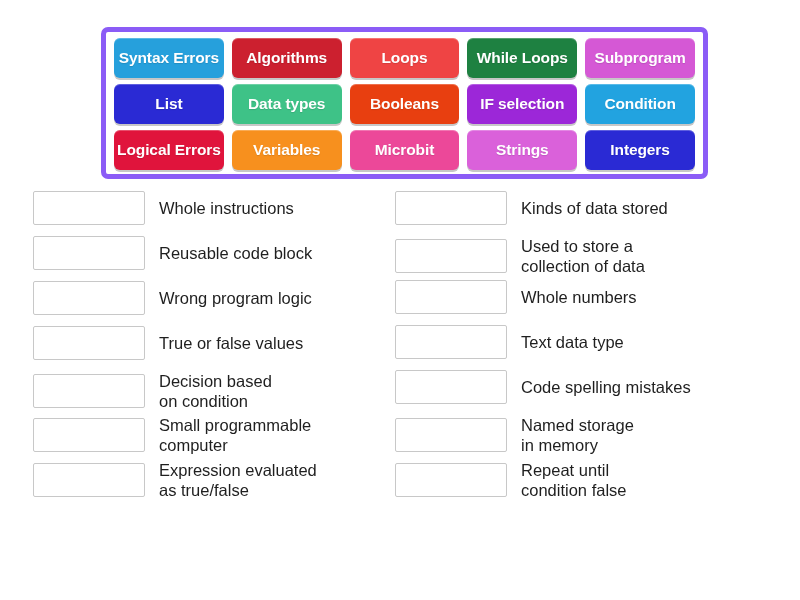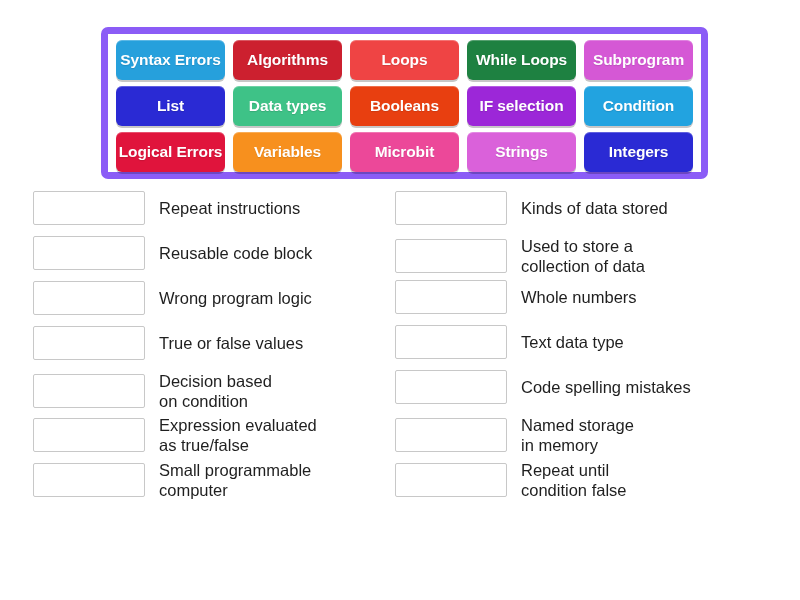--- a/index.html
+++ b/index.html
@@ -18,21 +18,21 @@
   }
 
   
   #tile-bank {
     position: absolute;
     left: 101px;
     top: 27px;
     width: 607px;
     height: 152px;
     background: #ffffff;
-    border: 7px solid #8b5cf6;
+    border: 5px solid #8b5cf6;
     border-radius: 7px;
     padding: 6px 8px;
   }
   .tile-row {
     display: flex;
     gap: 8px;
     margin-bottom: 6px;
   }
   .tile-row:last-child { margin-bottom: 0; }
 
@@ -109,48 +109,48 @@
       <div class="tile" style="background: rgb(247, 144, 30);">Variables</div>
       <div class="tile" style="background: #ec4899;">Microbit</div>
       <div class="tile" style="background: rgb(218, 97, 218);">Strings</div>
       <div class="tile" style="background: rgb(42, 42, 212);">Integers</div>
     </div>
   </div>
 
 <div id="column-left" class="column">
     <div class="answer-row">
       <div class="drop-box"></div>
-      <div class="answer-label">Repeat instructions</div>
+      <div class="answer-label">Whole instructions</div>
     </div>
     <div class="answer-row">
       <div class="drop-box"></div>
       <div class="answer-label">Reusable code block</div>
     </div>
     <div class="answer-row">
       <div class="drop-box"></div>
       <div class="answer-label">Wrong program logic</div>
     </div>
     <div class="answer-row">
       <div class="drop-box"></div>
       <div class="answer-label">True or false values</div>
     </div>
     <div class="answer-row tight">
       <div class="drop-box"></div>
       <div class="answer-label">Decision based
 on condition</div>
     </div>
     <div class="answer-row tight">
       <div class="drop-box"></div>
-      <div class="answer-label">Expression evaluated
-as true/false</div>
+      <div class="answer-label">Small programmable
+computer</div>
     </div>
     <div class="answer-row tight">
       <div class="drop-box"></div>
-      <div class="answer-label">Small programmable
-computer</div>
+      <div class="answer-label">Expression evaluated
+as true/false</div>
     </div>
   </div>
 <div id="column-right" class="column">
     <div class="answer-row">
       <div class="drop-box"></div>
       <div class="answer-label">Kinds of data stored</div>
     </div>
     <div class="answer-row tight">
       <div class="drop-box"></div>
       <div class="answer-label">Used to store a

